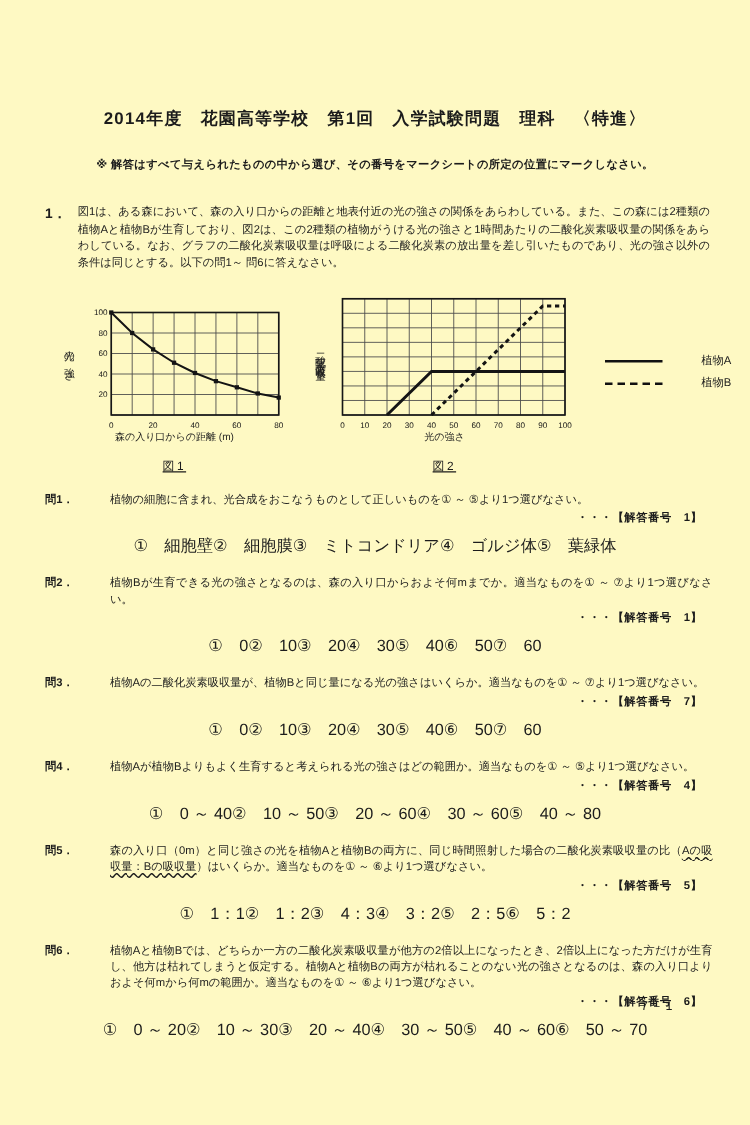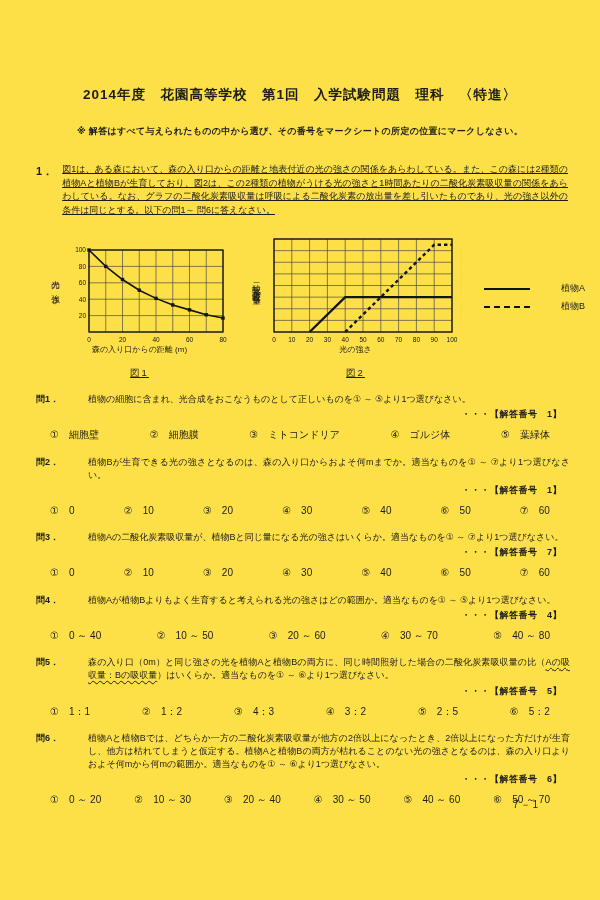--- a/index.html
+++ b/index.html
@@ -1,45 +1,45 @@
 <!DOCTYPE html>
 <html><head>
 <meta charset="utf-8">
 <style>
   html,body{margin:0;padding:0;background:#e8e8e8;}
   .page{
-    width:600px;height:900px;margin:0 auto;background:#fde047;
+    width:600px;height:900px;margin:0 auto;background:#fef9c3;
     position:relative;overflow:hidden;color:#1c1c1c;
     font-family:"Liberation Sans","DejaVu Sans",sans-serif;
   }
   .title{padding-top:86px;text-align:center;font-size:13.5px;font-weight:bold;letter-spacing:1px;}
   .note{margin-top:21px;text-align:center;font-size:9px;font-weight:bold;letter-spacing:.3px;}
   .intro{display:flex;margin:25px 32px 0 36px;font-size:9px;line-height:1.5;}
   .intro .qnum{font-weight:bold;font-size:11px;margin-right:9px;white-space:nowrap;}
-  .intro p{margin:0;text-align:justify;text-decoration:underline;}
+  .intro p{margin:0;text-align:justify;}
   
   .figures{display:flex;align-items:flex-end;margin:16px 0 0 50px;}
   .fig{display:flex;flex-direction:column;align-items:center;}
   .figrow{display:flex;align-items:center;}
   .ylabel{writing-mode:vertical-rl;text-orientation:upright;font-size:8.5px;letter-spacing:2px;margin-right:1px;}
   .ylabel.f1{margin-bottom:14px;}
   .ylabel.f2{margin-bottom:10px;}
   .xlabel{font-size:8px;margin-top:-1px;}
   .caption{font-size:9.5px;margin-top:12px;letter-spacing:2px;text-decoration:underline;}
   .legend{margin-left:24px;margin-bottom:62px;font-size:9px;}
   .legend-row{display:flex;align-items:center;margin:5px 0;gap:20px;}
   .legend-line{width:46px;border-top:2.5px solid #111;margin-right:11px;}
   .legend-line.dashed{border-top-style:dashed;}
   
   .question{margin:13px 30px 0 36px;font-size:9px;line-height:1.45;}
   .qhead{display:flex;}
   .qlabel{font-weight:bold;white-space:nowrap;width:52px;flex:none;}
   .qtext{flex:1;text-align:justify;}
   .answer-ref{text-align:right;font-weight:bold;margin:2px 8px 0 0;letter-spacing:.5px;}
-  .options{display:flex;justify-content:space-between;margin:7px 20px 0 14px;font-size:10px;white-space:nowrap;}
+  .options{display:flex;justify-content:center;margin:7px 20px 0 14px;font-size:13px;white-space:nowrap;}
   .u-wavy{text-decoration:underline;text-decoration-style:wavy;text-underline-offset:2px;}
   .pagenum{position:absolute;right:60px;bottom:88px;font-size:10px;letter-spacing:2px;}
   svg{display:block;}
 </style>
 </head>
 <body>
 
 <div class="page">
 
   <div class="title">2014年度　花園高等学校　第1回　入学試験問題　理科　〈特進〉</div>
@@ -211,21 +211,21 @@
   <div class="question">
     <div class="qhead">
       <span class="qlabel">問4．</span>
       <span class="qtext"><span>植物Aが植物Bよりもよく生育すると考えられる光の強さはどの範囲か。適当なものを① ～ ⑤より1つ選びなさい。</span><span class="u-wavy"></span><span></span></span>
     </div>
     <div class="answer-ref">・・・【解答番号　4】</div>
     <div class="options">
       <span>①　0 ～ 40</span>
       <span>②　10 ～ 50</span>
       <span>③　20 ～ 60</span>
-      <span>④　30 ～ 70</span>
+      <span>④　30 ～ 60</span>
       <span>⑤　40 ～ 80</span>
     </div>
   </div>
 
   <div class="question">
     <div class="qhead">
       <span class="qlabel">問5．</span>
       <span class="qtext"><span>森の入り口（0m）と同じ強さの光を植物Aと植物Bの両方に、同じ時間照射した場合の二酸化炭素吸収量の比（</span><span class="u-wavy">Aの吸収量：Bの吸収量</span><span>）はいくらか。適当なものを① ～ ⑥より1つ選びなさい。</span></span>
     </div>
     <div class="answer-ref">・・・【解答番号　5】</div>

